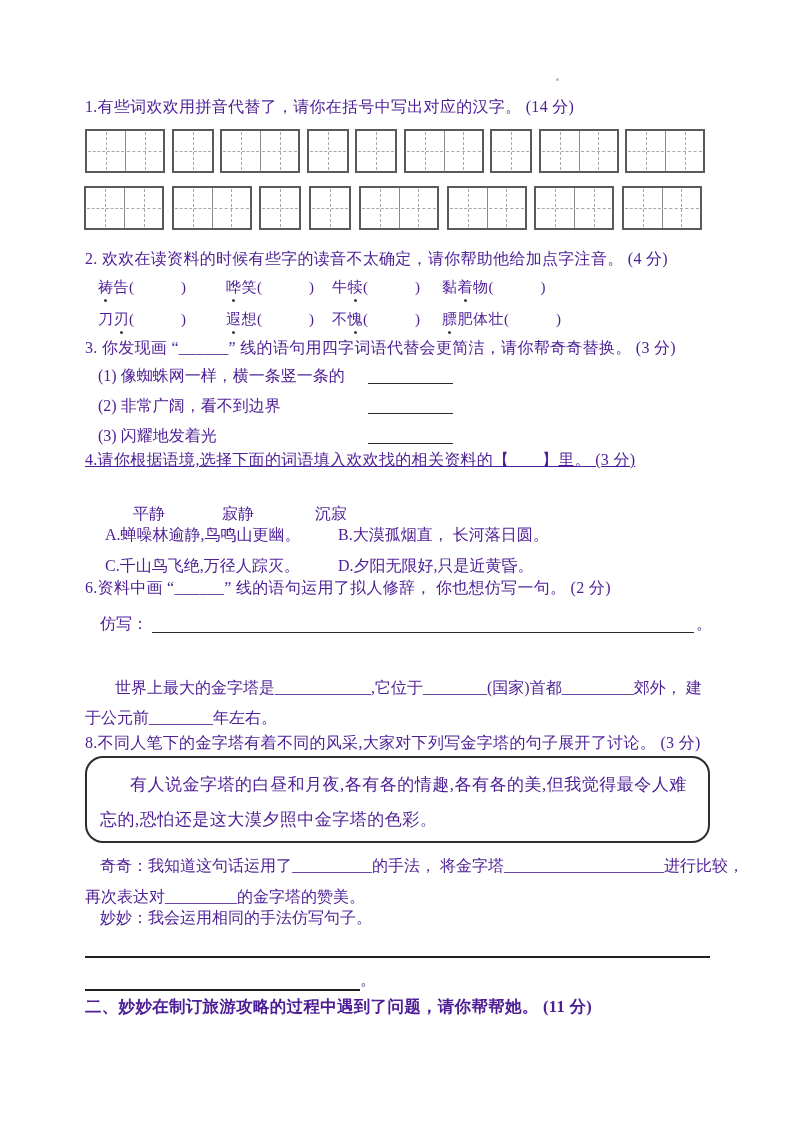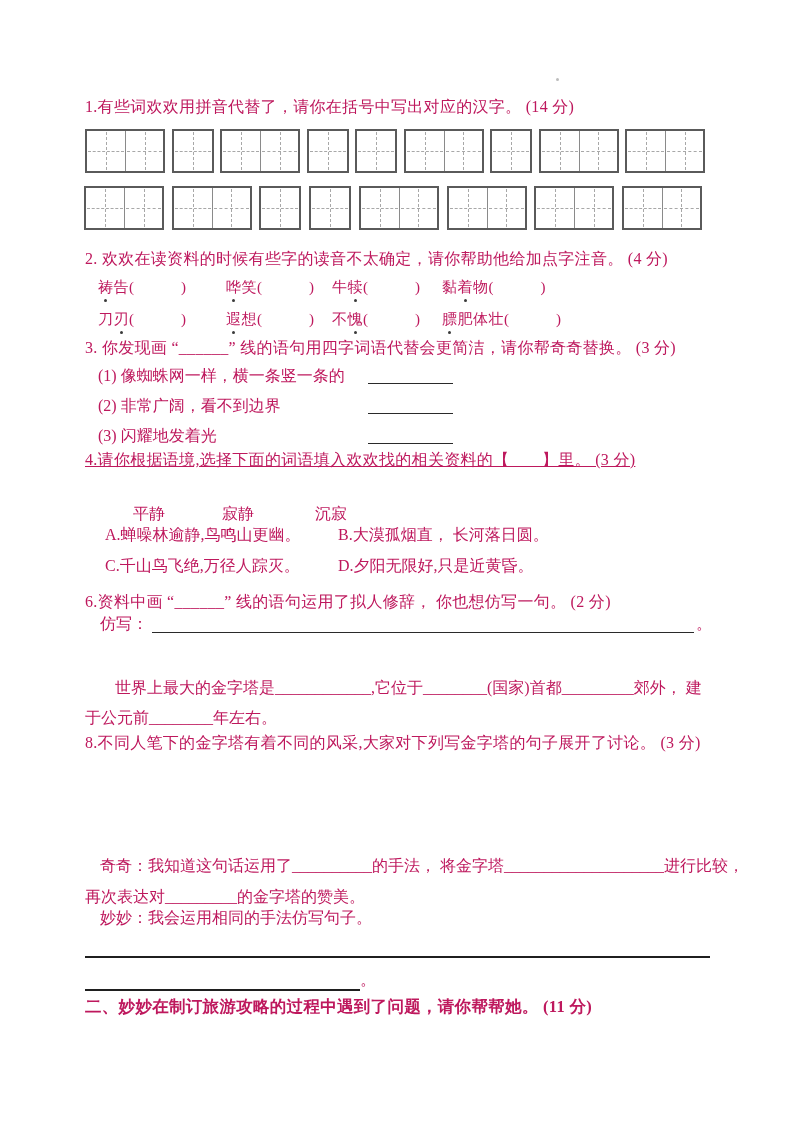--- a/index.html
+++ b/index.html
@@ -1,21 +1,21 @@
 <!DOCTYPE html>
 <html><head>
 <meta charset="utf-8">
 <style>
   * { margin:0; padding:0; box-sizing:border-box; }
   html,body { background:#ffffff; }
   .page {
     position:relative; width:793px; height:1122px; margin:0 auto;
     background:#ffffff; overflow:hidden;
     font-family:"Liberation Serif","DejaVu Serif",serif;
-    color:#be185d; font-size:16px;
+    color:#4c1d95; font-size:16px;
   }
   .abs { position:absolute; }
   .nowrap { white-space:nowrap; }
   .title { font-size:16px; letter-spacing:0.3px; }
   .bold { font-weight:bold; }
 
   
   .grid-row { display:flex; justify-content:space-between; }
   .cellgrid { display:flex; border:2.5px solid #5a5a5a; background:#fff; }
   .cell { width:38px; height:40px; position:relative; }
@@ -174,33 +174,37 @@
     <span>沉寂</span>
   </div>
 
   <div class="abs q5-options" style="left:105px; top:525px;">
     <span class="nowrap">A.蝉噪林逾静,鸟鸣山更幽。</span>
     <span class="nowrap">B.大漠孤烟直， 长河落日圆。</span>
     <span class="nowrap">C.千山鸟飞绝,万径人踪灭。</span>
     <span class="nowrap">D.夕阳无限好,只是近黄昏。</span>
   </div>
 
-  <div class="abs title nowrap" style="left:85px; top:592px;">6.资料中画 “______” 线的语句运用了拟人修辞， 你也想仿写一句。 (2 分)</div>
+  <div class="abs title nowrap" style="left:85px; top:578px;">6.资料中画 “______” 线的语句运用了拟人修辞， 你也想仿写一句。 (2 分)</div>
   <div class="abs q6-copy" style="left:100px; top:614px;">
     <span>仿写：</span>
     <span class="blank"></span>
     <span>。</span>
   </div>
 
   <div class="abs p30" style="left:85px; top:673px; width:640px;">
     <div class="nowrap indent30">世界上最大的金字塔是____________,它位于________(国家)首都_________郊外， 建</div>
     <div class="nowrap">于公元前________年左右。</div>
   </div>
 
   <div class="abs title nowrap" style="left:85px; top:733px;">8.不同人笔下的金字塔有着不同的风采,大家对下列写金字塔的句子展开了讨论。 (3 分)</div>
+  <div class="abs q8-box kai" style="left:85px; top:756px;">
+    <div class="nowrap indent30">有人说金字塔的白昼和月夜,各有各的情趣,各有各的美,但我觉得最令人难</div>
+    <div class="nowrap">忘的,恐怕还是这大漠夕照中金字塔的色彩。</div>
+  </div>
   <div class="abs p31" style="left:85px; top:850px; width:640px;">
     <div class="nowrap indent15">奇奇：我知道这句话运用了__________的手法， 将金字塔____________________进行比较，</div>
     <div class="nowrap">再次表达对_________的金字塔的赞美。</div>
   </div>
   <div class="abs nowrap" style="left:100px; top:908px;">妙妙：我会运用相同的手法仿写句子。</div>
 
   <div class="abs ans-line" style="left:85px; top:944px; width:625px;"></div>
   <div class="abs ans2" style="left:85px; top:970px;">
     <span class="blank"></span>
     <span>。</span>

